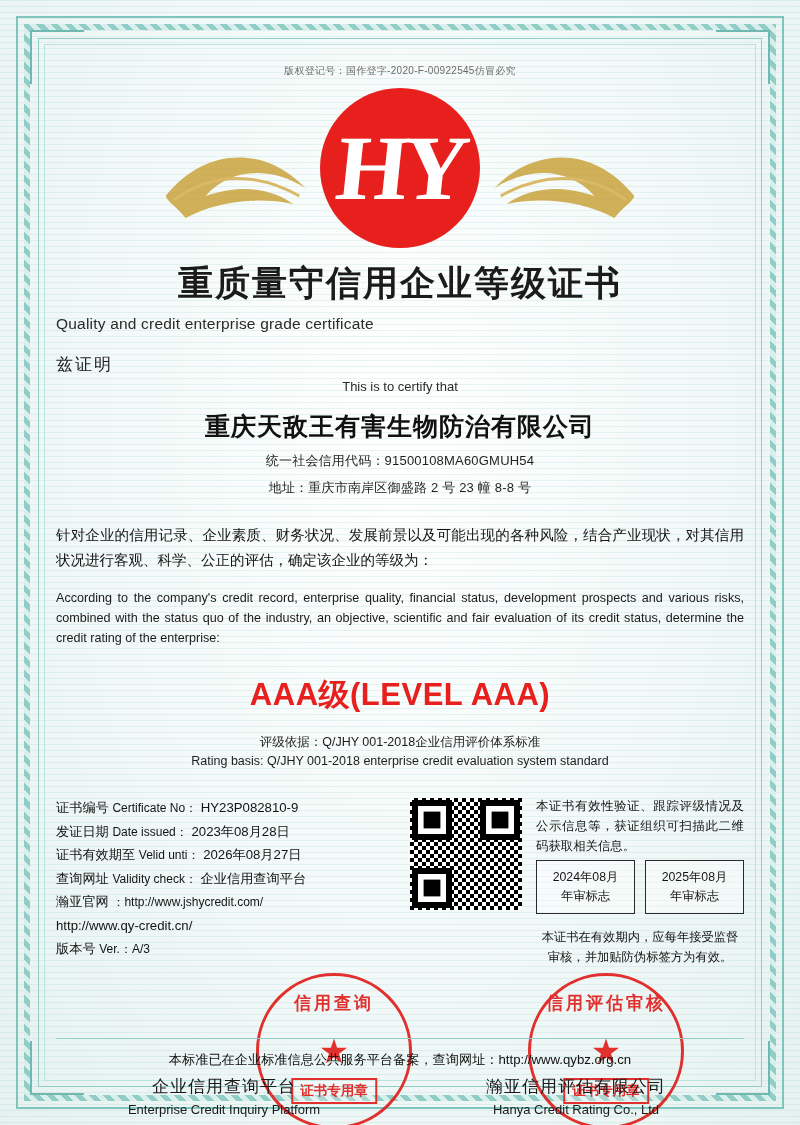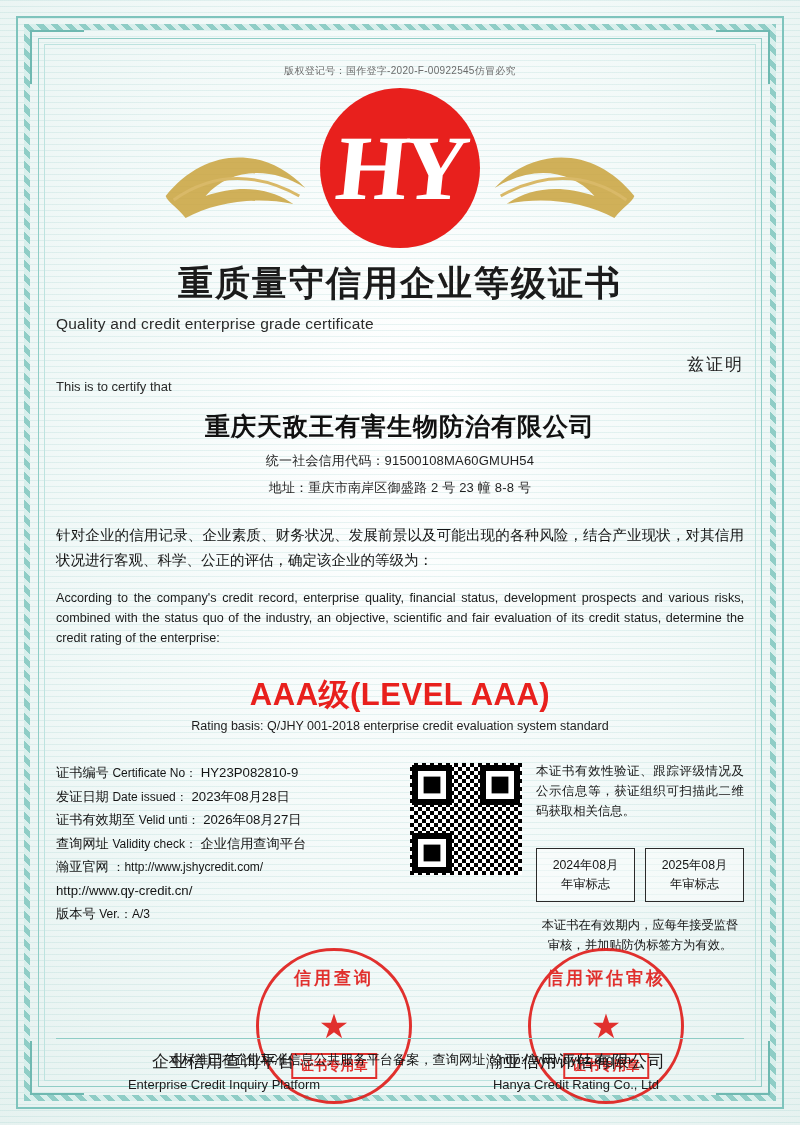--- a/index.html
+++ b/index.html
@@ -112,27 +112,28 @@
   }
   .title-en {
     text-align: left;
     font-size: 15.5px;
     color: #2a2a2a;
     margin-top: 8px;
     letter-spacing: 0.2px;
   }
 
   .certify-cn {
-    text-align: right;
+    text-align: left;
     font-size: 17px;
     color: #1b1b1b;
     margin-top: 20px;
     letter-spacing: 2px;
   }
   .certify-en {
+    text-align: center;
     font-size: 13px;
     color: #2a2a2a;
     margin-top: 3px;
   }
 
   .company {
     text-align: center;
     font-size: 25px;
     font-weight: bold;
     color: #111;
@@ -231,42 +232,42 @@
     margin-left: 14px;
     flex: 1;
     font-size: 12.4px;
     color: #141414;
     line-height: 1.62;
   }
   .lower-right .note-top { text-align: justify; }
   .stamps-year {
     display: flex;
     gap: 10px;
-    margin-top: 27px;
+    margin-top: 4px;
   }
   .year-box {
     border: 1px solid #2a2a2a;
     padding: 7px 6px 8px;
     width: 50%;
     box-sizing: border-box;
     text-align: center;
     font-size: 12.3px;
     line-height: 1.5;
     background: rgba(255,255,255,0.4);
   }
   .note-bottom {
     margin-top: 14px;
     text-align: center;
     font-size: 12.3px;
     line-height: 1.6;
   }
 
   .seals {
     position: relative;
-    margin-top: 8px;
+    margin-top: 21px;
     height: 130px;
   }
   .seal {
     position: absolute;
     width: 150px;
     height: 150px;
     border-radius: 50%;
     border: 3px solid #e0201d;
     top: -16px;
     opacity: 0.92;
@@ -378,20 +379,21 @@
 
     <div class="company">重庆天敌王有害生物防治有限公司</div>
     <div class="meta-line">统一社会信用代码：91500108MA60GMUH54</div>
     <div class="meta-line">地址：重庆市南岸区御盛路 2 号 23 幢 8-8 号</div>
 
     <div class="body-cn">针对企业的信用记录、企业素质、财务状况、发展前景以及可能出现的各种风险，结合产业现状，对其信用状况进行客观、科学、公正的评估，确定该企业的等级为：</div>
     <div class="body-en">According to the company's credit record, enterprise quality, financial status, development prospects and various risks, combined with the status quo of the industry, an objective, scientific and fair evaluation of its credit status, determine the credit rating of the enterprise:</div>
 
     <div class="level">AAA级(LEVEL AAA)</div>
 
+    <div class="basis-cn">评级依据：Q/JHY 001-2018企业信用评价体系标准</div>
     <div class="basis-en">Rating basis: Q/JHY 001-2018 enterprise credit evaluation system standard</div>
 
     <div class="lower">
 
       <div class="lower-left">
         <div class="row">
           <span class="lbl-cn">证书编号</span>
           <span class="lbl-en">Certificate No：</span>
           <span class="val">HY23P082810-9</span>
         </div>

